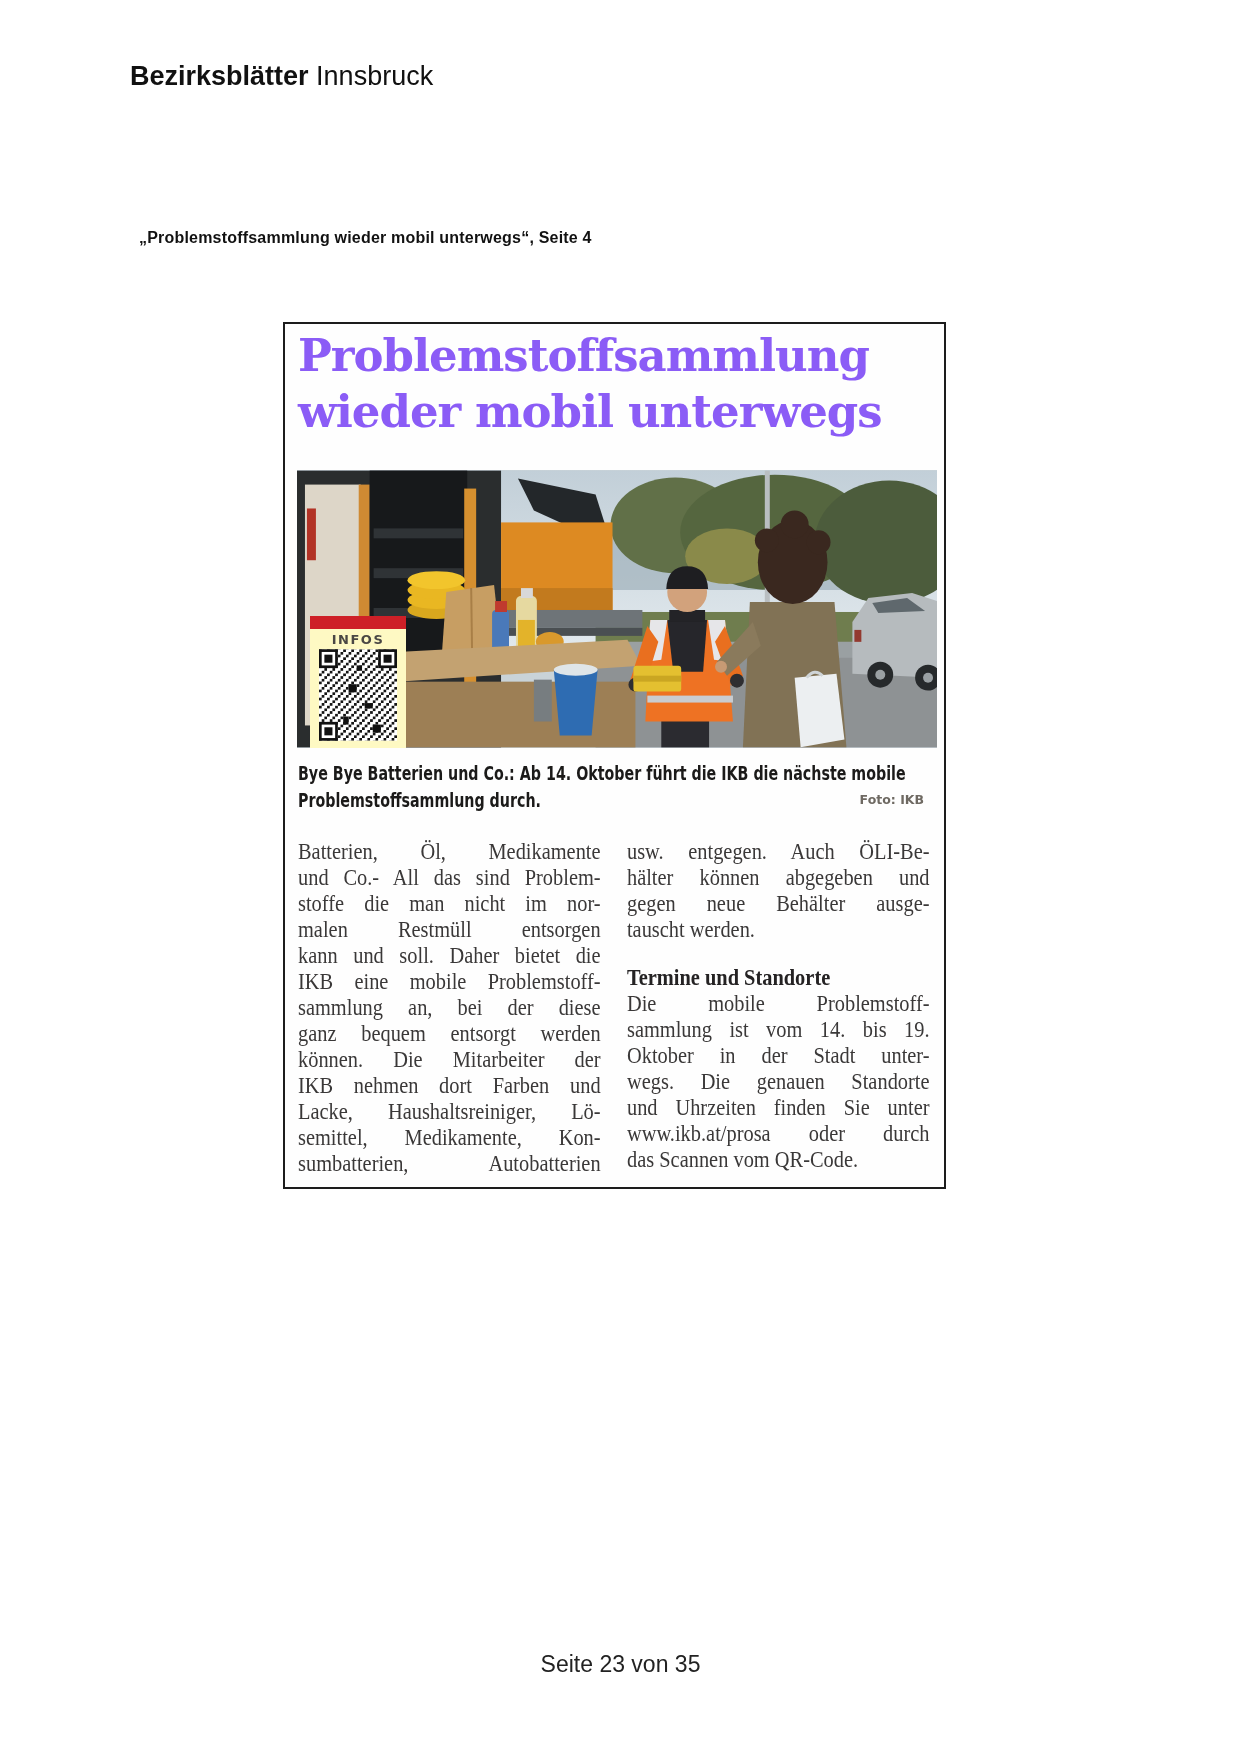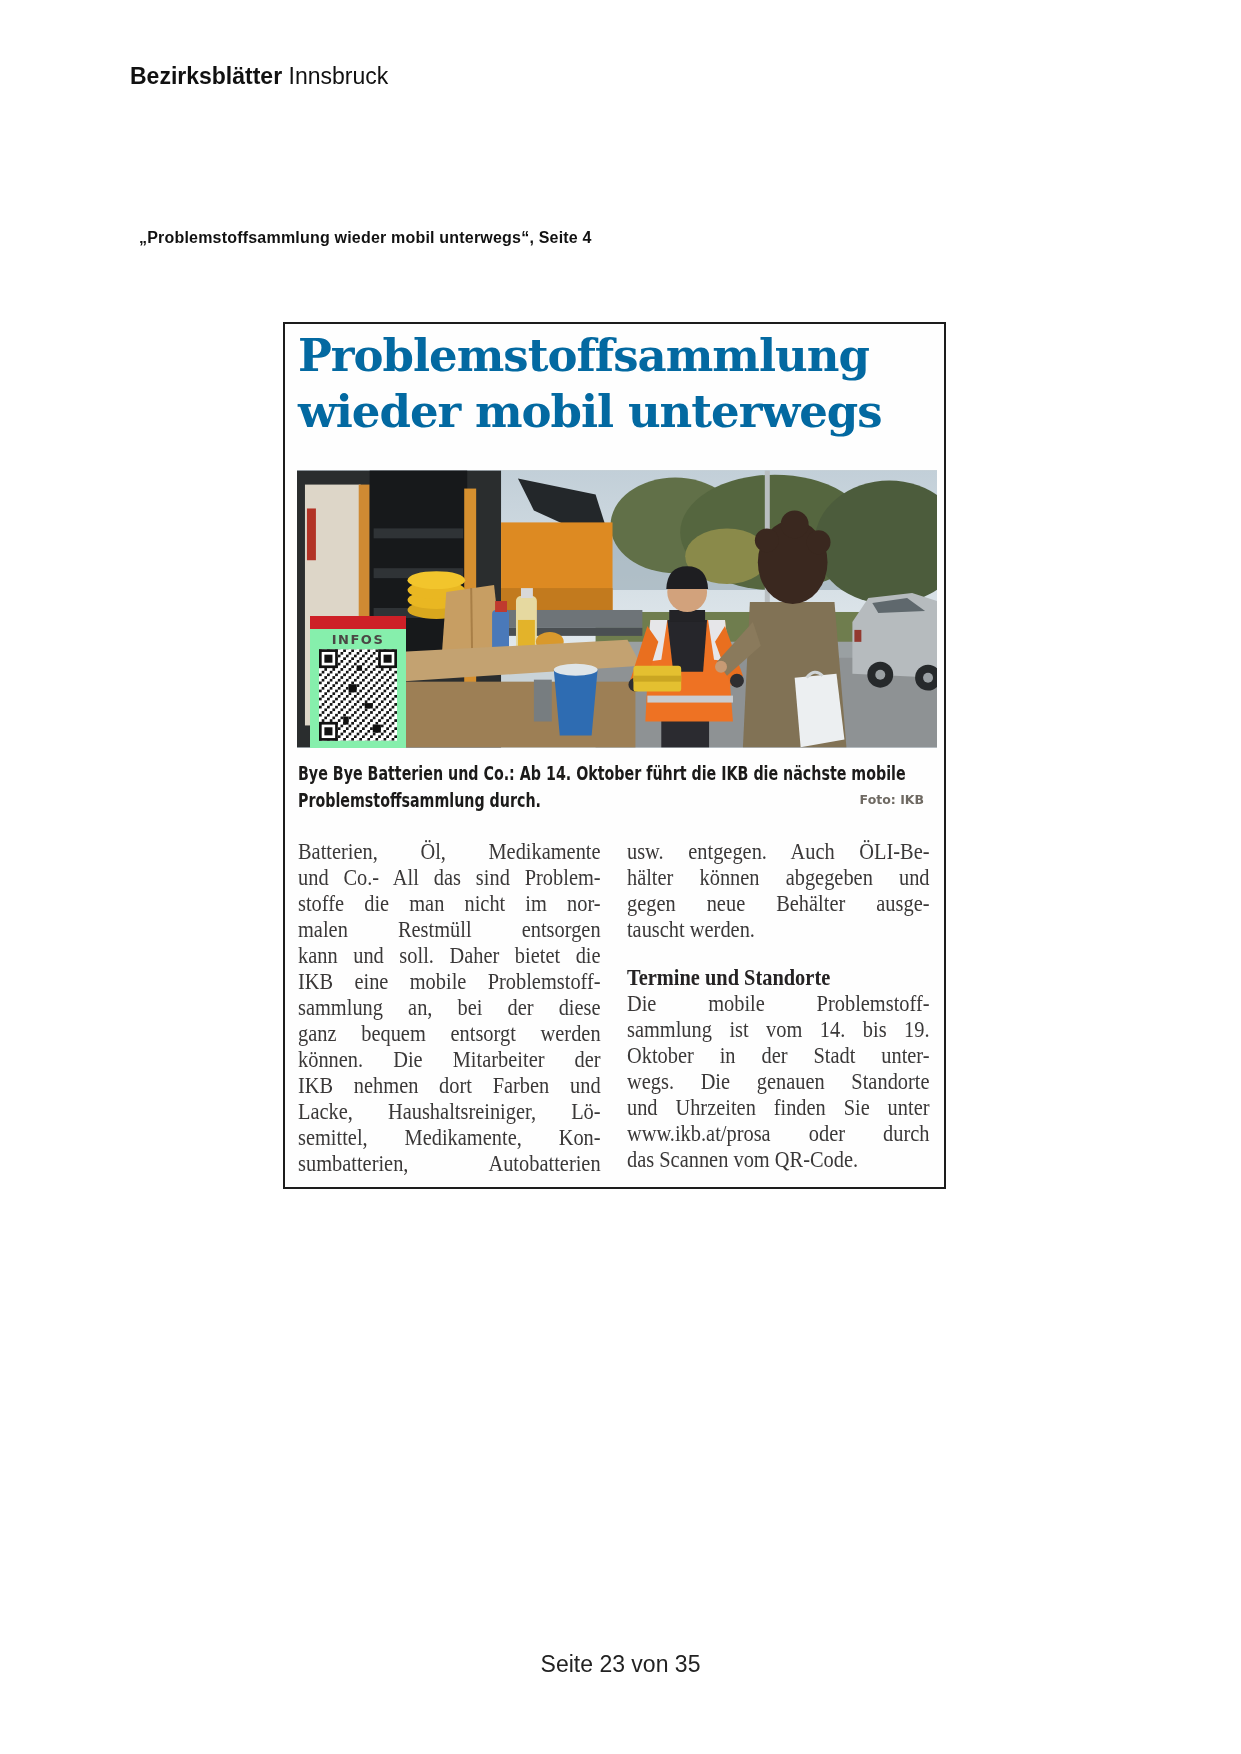--- a/index.html
+++ b/index.html
@@ -6,21 +6,21 @@
   body {
     width:1241px; height:1754px; position:relative;
     background:#ffffff; overflow:hidden;
     font-family:"Liberation Sans", sans-serif;
     color:#1a1a1a;
   }
 
   
   .page-header {
     position:absolute; left:130px; top:62px;
-    font-size:23px; line-height:28px; color:#111;
+    font-size:27px; line-height:28px; color:#111;
   }
   .page-header .brand-bold { font-weight:700; }
 
   .doc-title {
     position:absolute; left:139px; top:229px;
     font-size:16px; font-weight:700; color:#111;
     letter-spacing:0.2px; white-space:nowrap;
   }
 
   .page-footer {
@@ -32,33 +32,33 @@
   
   .clipping {
     position:absolute; left:283px; top:322px;
     width:663px; height:867px; box-sizing:border-box;
     border:2.5px solid #1c1c1c; background:#fefefe;
   }
   .clip-headline {
     position:absolute; left:13px; top:4px;
     font-family:"DejaVu Serif", serif; font-weight:700;
     font-size:45px; line-height:56px; letter-spacing:-1px;
-    color:#0369a1; white-space:nowrap;
+    color:#8b5cf6; white-space:nowrap;
   }
 
   .photo {
     position:absolute; left:12px; top:146px;
     width:640px; height:278px; overflow:hidden; background:#c9d3d8;
   }
   .photo svg { display:block; }
 
   
   .qr-card {
     position:absolute; left:13px; top:146px;
-    width:96px; height:132px; background:#86efac;
+    width:96px; height:132px; background:#fef9c3;
     box-sizing:border-box;
   }
   .qr-redbar { height:13px; background:#ce2027; }
   .qr-label {
     font-family:"DejaVu Sans", sans-serif; font-weight:700;
     font-size:13px; letter-spacing:1.5px; color:#4a4744;
     text-align:center; margin-top:3px;
   }
   .qr-code { display:block; margin:2px auto 0 auto; }
 

